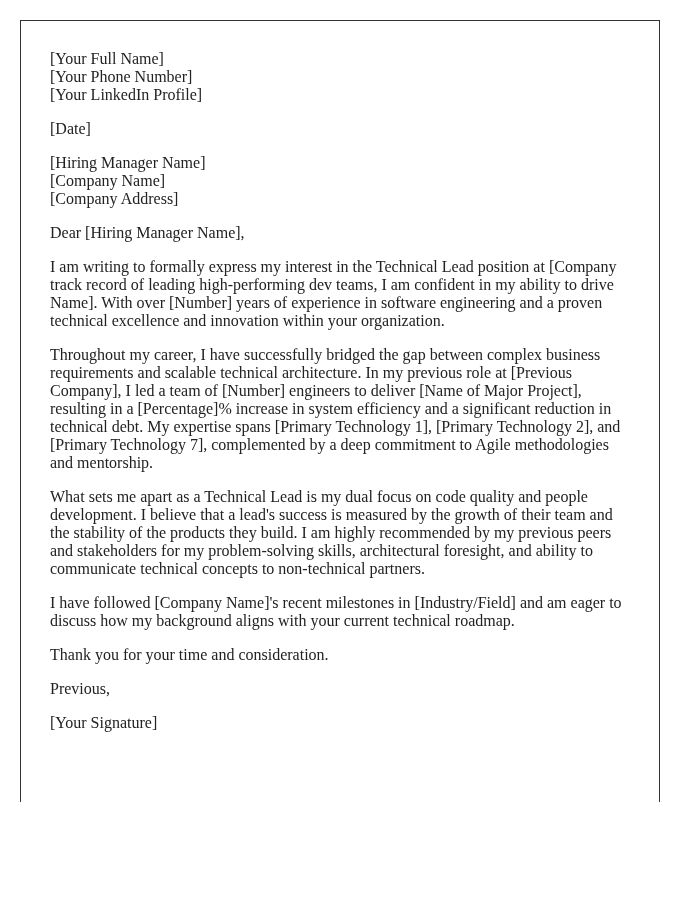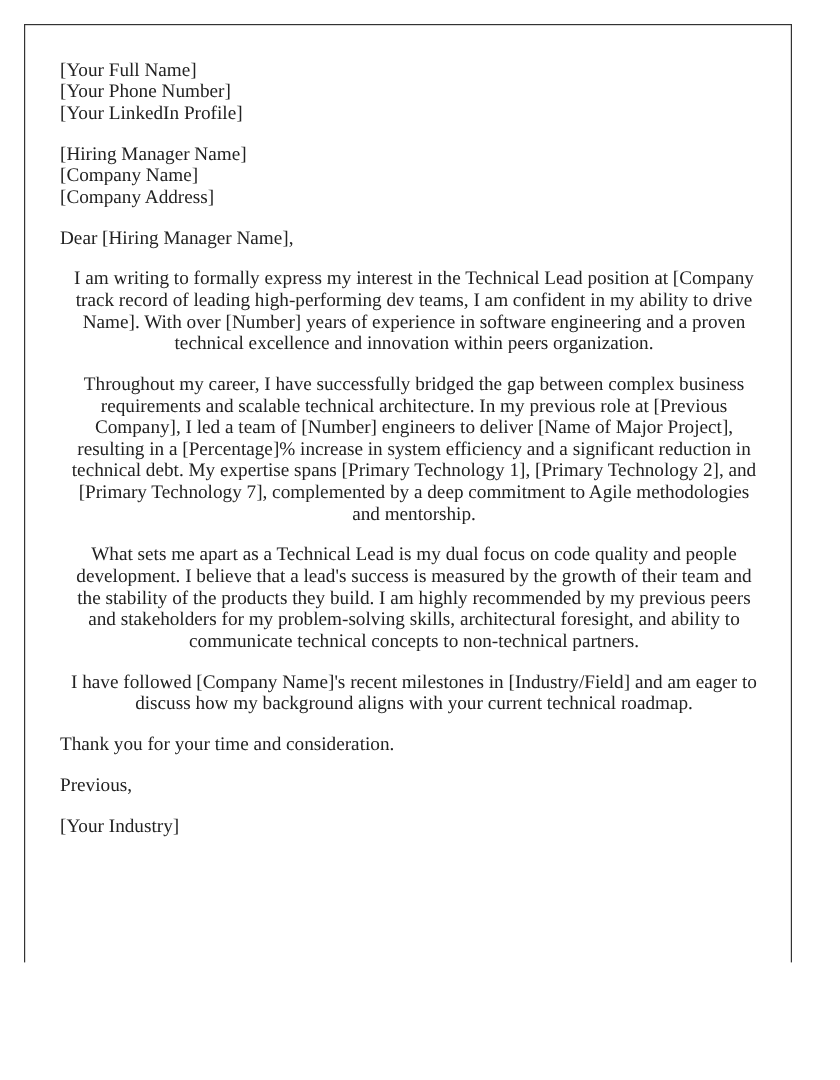--- a/index.html
+++ b/index.html
@@ -37,52 +37,54 @@
     }
     .block {
       margin: 0 0 16px 0;
     }
     .line {
       display: block;
       white-space: nowrap;
     }
     p.para {
       margin: 0 0 16px 0;
-      text-align: center;
     }
   </style>
 </head>
 <body>
 
 <div class="letter-frame">
   <div class="letter-content">
 
     <div class="block">
       <span class="line">[Your Full Name]</span>
       <span class="line">[Your Phone Number]</span>
       <span class="line">[Your LinkedIn Profile]</span>
     </div>
 
+    <div class="block">
+      <span class="line">[Date]</span>
+    </div>
 
     <div class="block">
       <span class="line">[Hiring Manager Name]</span>
       <span class="line">[Company Name]</span>
       <span class="line">[Company Address]</span>
     </div>
 
 
     <div class="block">
       <span class="line">Dear [Hiring Manager Name],</span>
     </div>
 
     <p class="para">
       <span class="line">I am writing to formally express my interest in the Technical Lead position at [Company</span>
       <span class="line">track record of leading high-performing dev teams, I am confident in my ability to drive</span>
       <span class="line">Name]. With over [Number] years of experience in software engineering and a proven</span>
-      <span class="line">technical excellence and innovation within peers organization.</span>
+      <span class="line">technical excellence and innovation within your organization.</span>
     </p>
 
     <p class="para">
       <span class="line">Throughout my career, I have successfully bridged the gap between complex business</span>
       <span class="line">requirements and scalable technical architecture. In my previous role at [Previous</span>
       <span class="line">Company], I led a team of [Number] engineers to deliver [Name of Major Project],</span>
       <span class="line">resulting in a [Percentage]% increase in system efficiency and a significant reduction in</span>
       <span class="line">technical debt. My expertise spans [Primary Technology 1], [Primary Technology 2], and</span>
       <span class="line">[Primary Technology 7], complemented by a deep commitment to Agile methodologies</span>
       <span class="line">and mentorship.</span>
@@ -103,17 +105,17 @@
 
     <div class="block">
       <span class="line">Thank you for your time and consideration.</span>
     </div>
 
     <div class="block">
       <span class="line">Previous,</span>
     </div>
 
     <div class="block">
-      <span class="line">[Your Industry]</span>
+      <span class="line">[Your Signature]</span>
     </div>
 
   </div>
 </div>
 
 </body></html>

